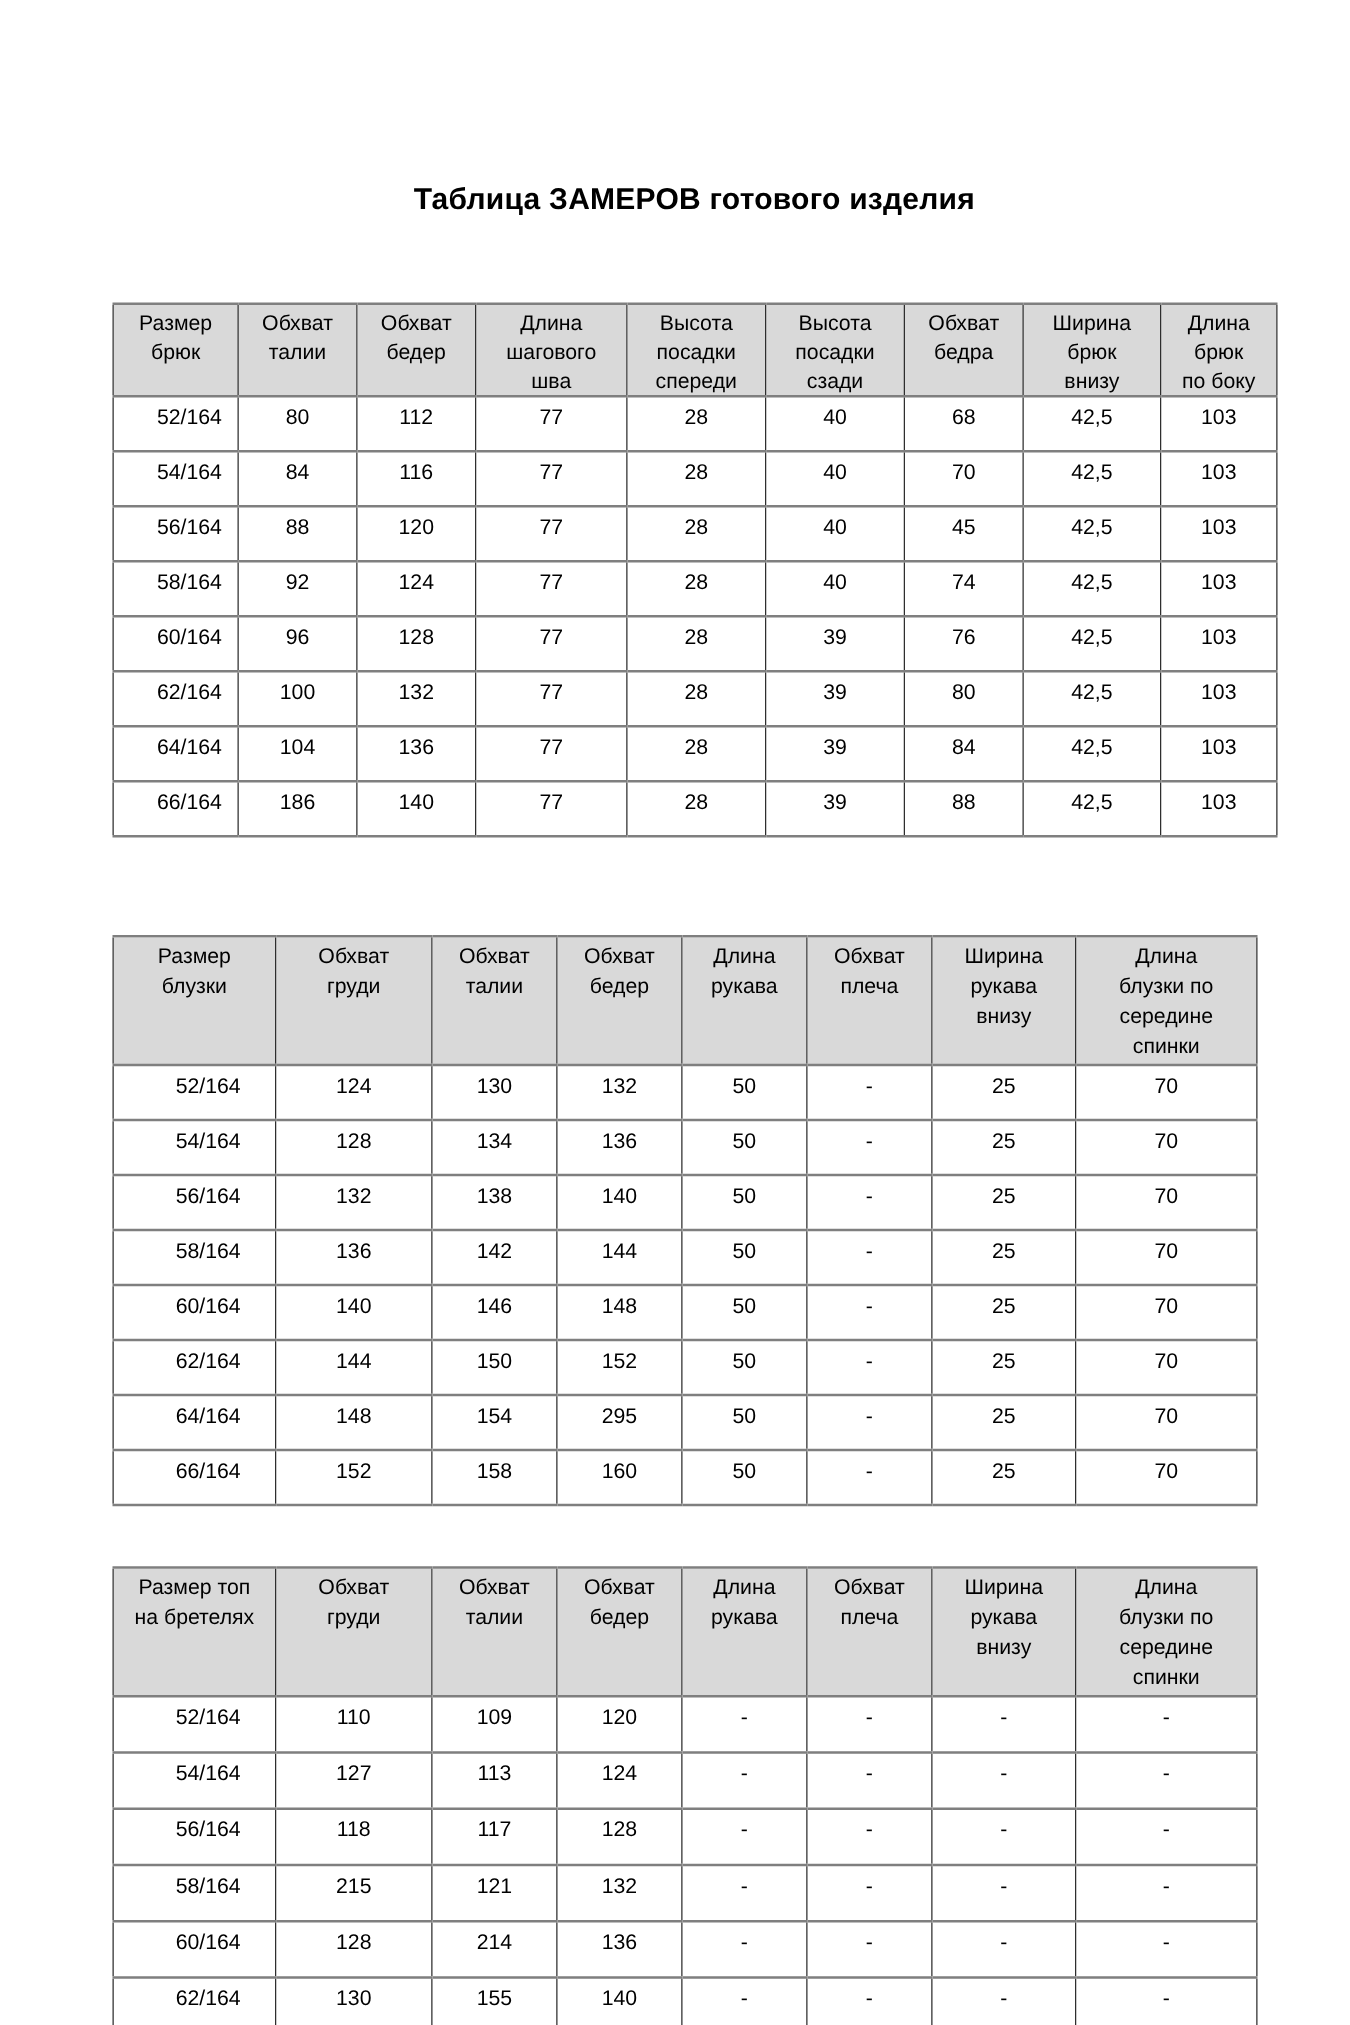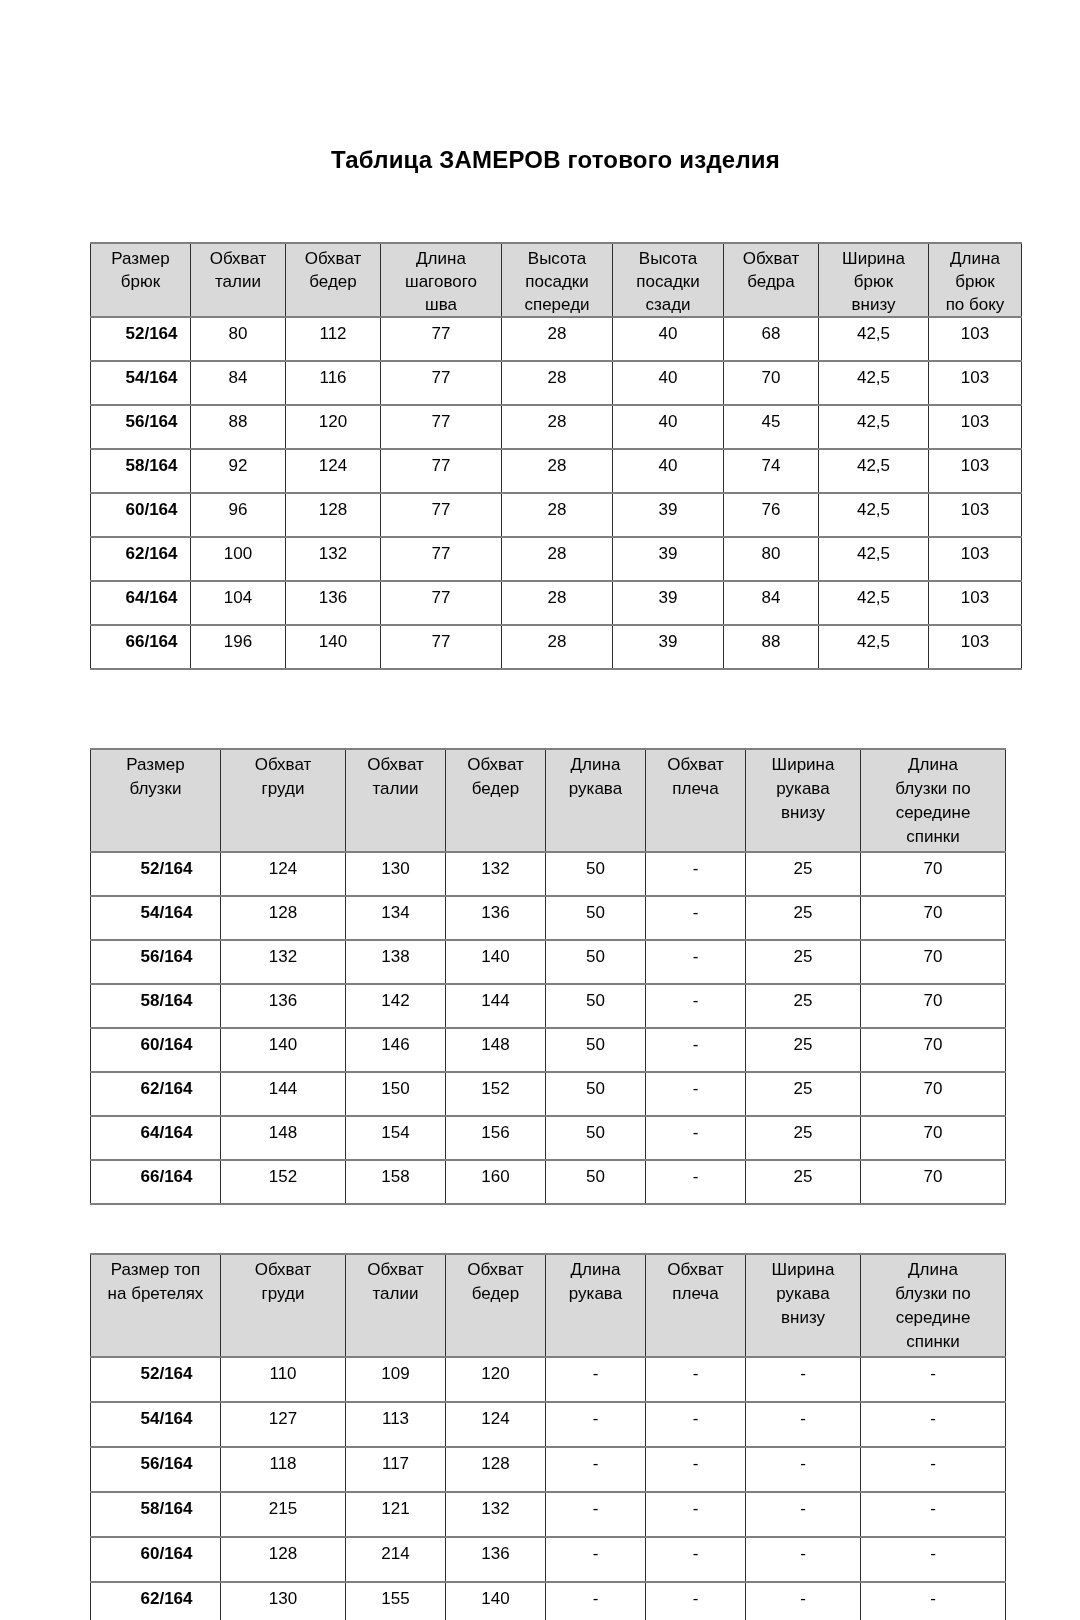--- a/index.html
+++ b/index.html
@@ -36,21 +36,21 @@
     font-size: 17px;
     padding: 3px 2px 0 2px;
     overflow: hidden;
   }
   .meas th {
     background: #d9d9d9;
     font-weight: normal;
     white-space: pre-line;
   }
   .meas td { padding-top: 5px; line-height: 22px; }
-  .meas td:first-child { font-weight: bold; padding-left: 24px; }
+  .meas td:first-child { font-weight: normal; padding-left: 24px; }
   .t1 { width: 931px; margin-top: 66px; }
   .t2 { width: 915px; margin-top: 78px; }
   .t3 { width: 915px; margin-top: 48px; }
   .t1 th { height: 69px; line-height: 23px; }
   .t2 th, .t3 th { height: 98px; line-height: 24px; }
   .t1 td { height: 37px; }
   .t2 td { height: 37px; }
   .t3 td { height: 38px; }
 </style>
 </head>
@@ -172,21 +172,21 @@
               <td>136</td>
               <td>77</td>
               <td>28</td>
               <td>39</td>
               <td>84</td>
               <td>42,5</td>
               <td>103</td>
             </tr>
             <tr>
               <td>66/164</td>
-              <td>196</td>
+              <td>186</td>
               <td>140</td>
               <td>77</td>
               <td>28</td>
               <td>39</td>
               <td>88</td>
               <td>42,5</td>
               <td>103</td>
             </tr>
           </tbody>
         </table>
@@ -282,21 +282,21 @@
               <td>152</td>
               <td>50</td>
               <td>-</td>
               <td>25</td>
               <td>70</td>
             </tr>
             <tr>
               <td>64/164</td>
               <td>148</td>
               <td>154</td>
-              <td>156</td>
+              <td>295</td>
               <td>50</td>
               <td>-</td>
               <td>25</td>
               <td>70</td>
             </tr>
             <tr>
               <td>66/164</td>
               <td>152</td>
               <td>158</td>
               <td>160</td>

